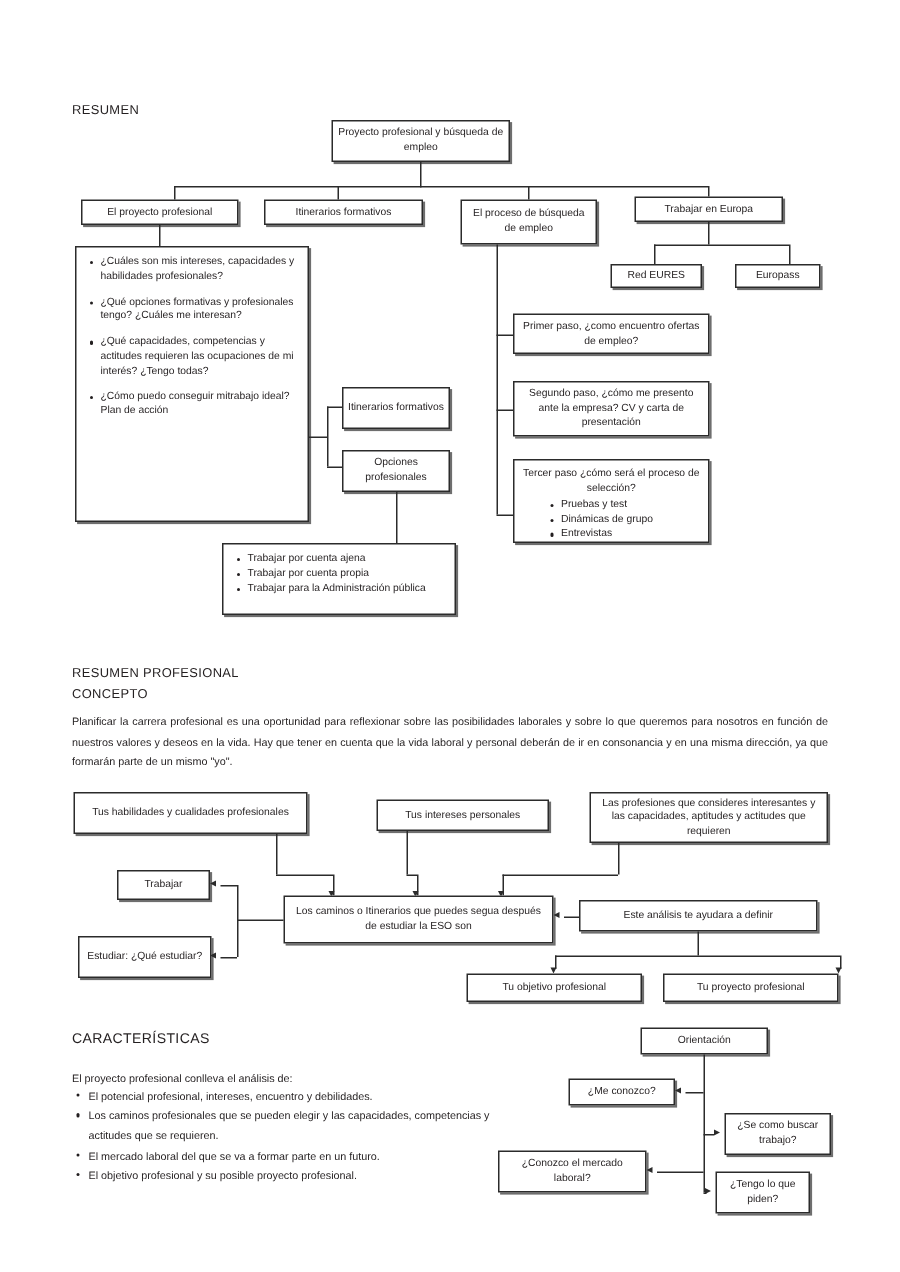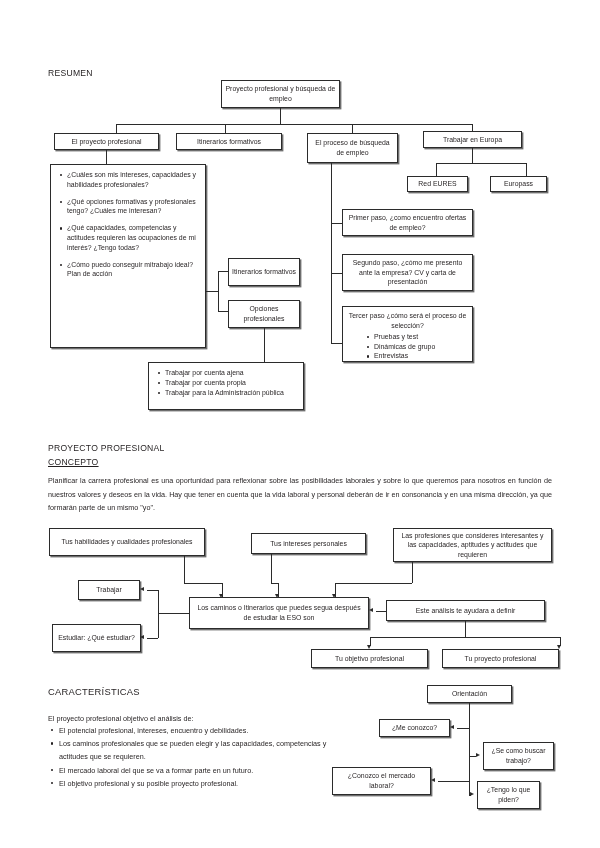--- a/index.html
+++ b/index.html
@@ -114,22 +114,22 @@
   <div class="bx" style="left:342px;top:254px;width:131px;height:37px;">Segundo paso, ¿cómo me presento ante la empresa? CV y carta de presentación</div>
   <div class="bx cap" style="left:342px;top:306px;width:131px;height:56px;">
     <div>Tercer paso ¿cómo será el proceso de selección?</div>
     <ul>
       <li>Pruebas y test</li>
       <li>Dinámicas de grupo</li>
       <li>Entrevistas</li>
     </ul>
   </div>
 
-  <div class="heading" style="left:48px;top:441px;">PROYECTO PROFESIONAL</div>
-  <div class="heading" style="left:48px;top:455px;text-decoration:underline;">CONCEPTO</div>
+  <div class="heading" style="left:48px;top:441px;">RESUMEN PROFESIONAL</div>
+  <div class="heading" style="left:48px;top:455px;">CONCEPTO</div>
   <div class="para" style="left:48px;top:474px;width:504px;">Planificar la carrera profesional es una oportunidad para reflexionar sobre las posibilidades laborales y sobre lo que queremos para nosotros en función de nuestros valores y deseos en la vida. Hay que tener en cuenta que la vida laboral y personal deberán de ir en consonancia y en una misma dirección, ya que formarán parte de un mismo "yo".</div>
 
   <div class="bx" style="left:49px;top:528px;width:156px;height:28px;">Tus habilidades y cualidades profesionales</div>
   <div class="bx" style="left:251px;top:533px;width:115px;height:21px;">Tus intereses personales</div>
   <div class="bx" style="left:393px;top:528px;width:159px;height:34px;">Las profesiones que consideres interesantes y las capacidades, aptitudes y actitudes que requieren</div>
 
   <div class="ln v" style="left:184px;top:556px;height:27px;"></div>
   <div class="ln h" style="left:184px;top:583px;width:38px;"></div>
   <div class="ln v" style="left:222px;top:583px;height:14px;"></div>
   <div class="arw down" style="left:219.4px;top:594px;"></div>
@@ -164,21 +164,21 @@
   <div class="ln h" style="left:370px;top:637px;width:190px;"></div>
   <div class="ln v" style="left:370px;top:637px;height:9px;"></div>
   <div class="arw down" style="left:367.4px;top:645px;"></div>
   <div class="ln v" style="left:560px;top:637px;height:9px;"></div>
   <div class="arw down" style="left:557.4px;top:645px;"></div>
 
   <div class="bx" style="left:311px;top:649px;width:117px;height:19px;">Tu objetivo profesional</div>
   <div class="bx" style="left:442px;top:649px;width:117px;height:19px;">Tu proyecto profesional</div>
 
   <div class="heading" style="left:48px;top:685px;font-size:9.4px;">CARACTERÍSTICAS</div>
-  <div class="para2" style="left:48px;top:712px;width:300px;">El proyecto profesional objetivo el análisis de:</div>
+  <div class="para2" style="left:48px;top:712px;width:300px;">El proyecto profesional conlleva el análisis de:</div>
   <div class="para2" style="left:48px;top:724px;width:290px;">
     <ul class="bl">
       <li>El potencial profesional, intereses, encuentro y debilidades.</li>
       <li>Los caminos profesionales que se pueden elegir y las capacidades, competencias y actitudes que se requieren.</li>
       <li>El mercado laboral del que se va a formar parte en un futuro.</li>
       <li>El objetivo profesional y su posible proyecto profesional.</li>
     </ul>
   </div>
 
   <div class="bx" style="left:427px;top:685px;width:85px;height:18px;">Orientación</div>

